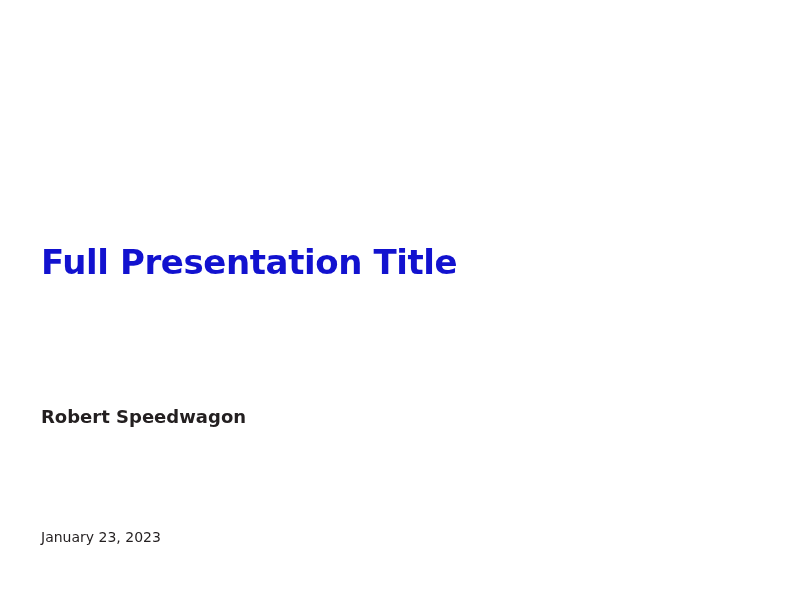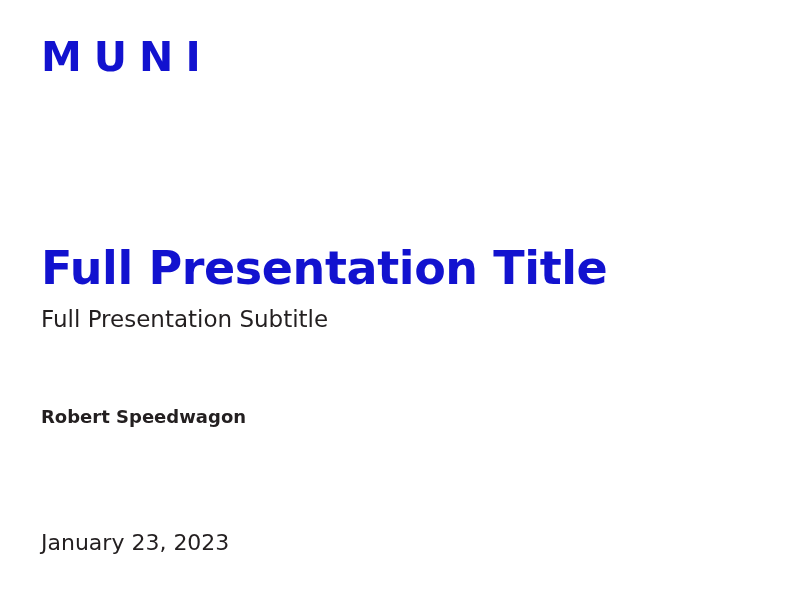--- a/index.html
+++ b/index.html
@@ -49,21 +49,21 @@
     margin-top: 12px;
     white-space: nowrap;
   }
 
   
   .title {
     position: absolute;
     left: 41px;
     top: 243px;
     font-family: "DejaVu Sans", sans-serif;
-    font-size: 46px;
+    font-size: 34px;
     font-weight: 700;
     color: #1212cf;
     letter-spacing: -0.4px;
     line-height: 1.12;
     white-space: nowrap;
   }
   .subtitle {
     position: absolute;
     left: 41px;
     top: 306px;
@@ -107,39 +107,37 @@
     font-weight: 400;
     color: #231f20;
     line-height: 1.25;
     white-space: nowrap;
   }
   .date {
     position: absolute;
     left: 41px;
     top: 529px;
     font-family: "DejaVu Sans", sans-serif;
-    font-size: 22px;
+    font-size: 14px;
     font-weight: 400;
     color: #231f20;
     line-height: 1.25;
     white-space: nowrap;
   }
 </style>
 </head>
 <body>
 
 <div class="slide">
 
   <div class="logo">
-    <div class="logo-muni">MUNI</div>
   </div>
 
   <div class="title">Full Presentation Title</div>
 
-  <div class="subtitle">Full Presentation Subtitle</div>
 
   <div class="author-name">Robert Speedwagon</div>
 
 
 
   <div class="date">January 23, 2023</div>
 
 </div>
 
 </body></html>

